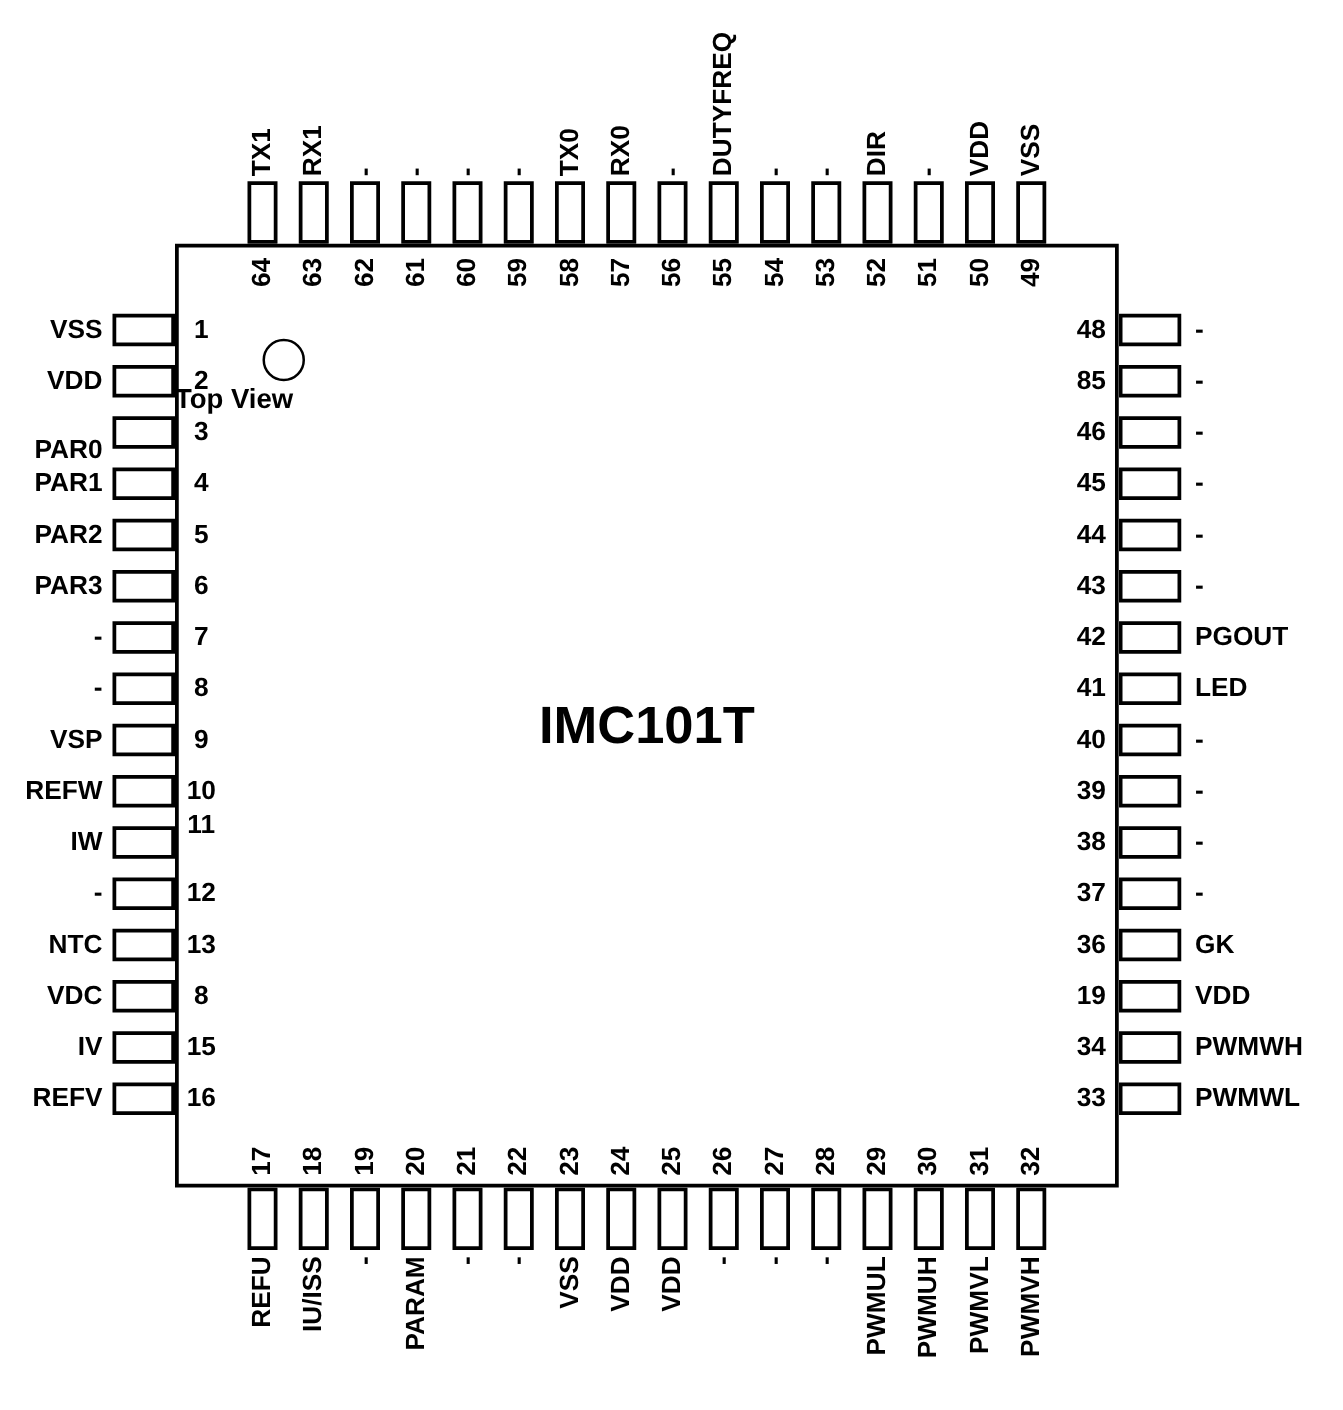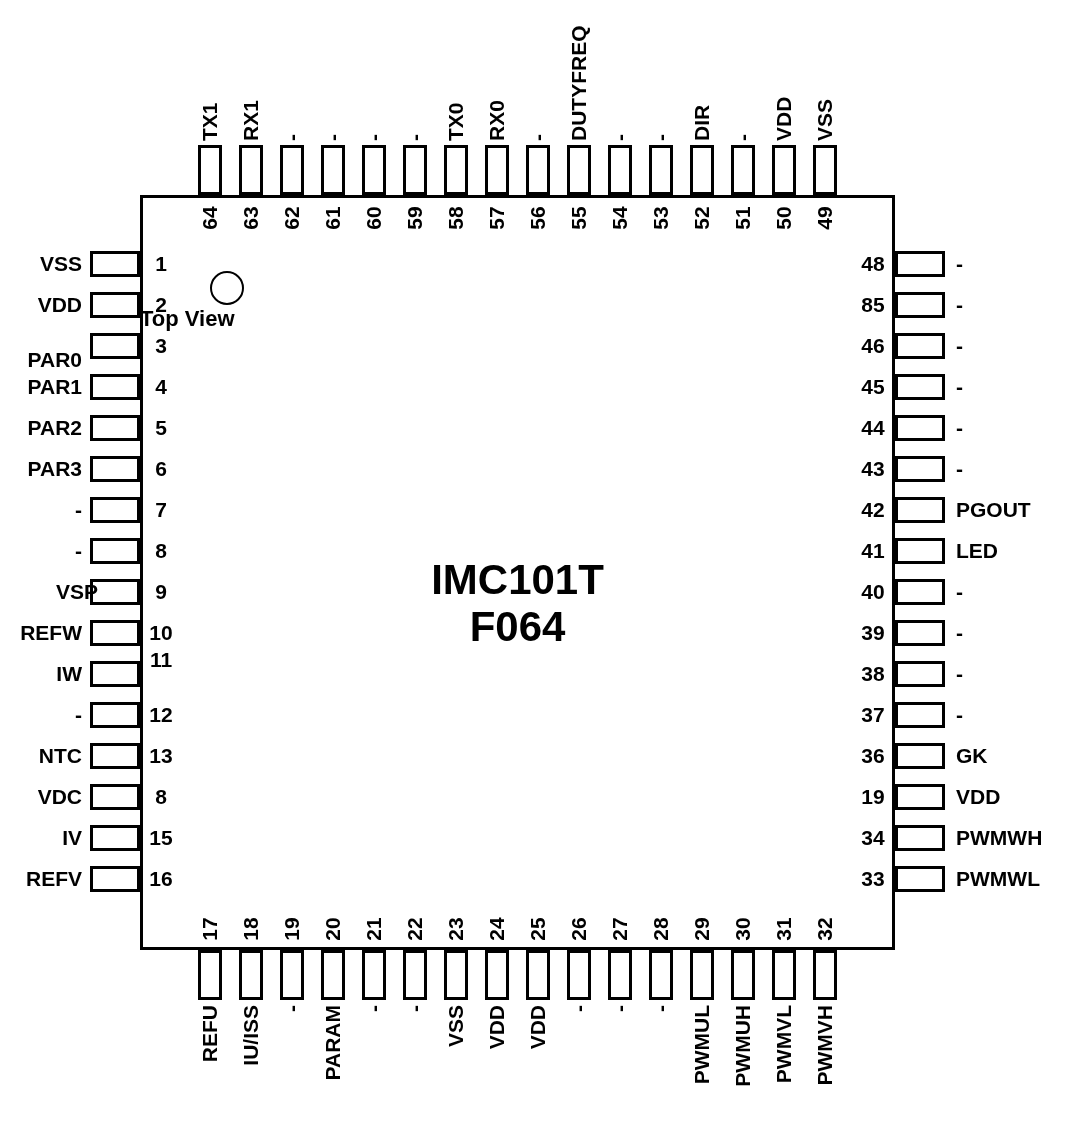--- a/index.html
+++ b/index.html
@@ -37,21 +37,20 @@
 </style>
 </head>
 <body>
 
 <div class="stage" id="stage">
   <div class="chip-body"></div>
   <div class="pin1-marker"></div>
   <div class="view-label">Top View</div>
   <div class="chip-name">
     <div>IMC101T</div>
-    <div>F064</div>
   </div>
 <div class="pin" style="left: 198px; top: 145px; width: 24px; height: 50px;"></div>
     <div class="vtext j-center" style="left: 223px; top: 212px; width: 40px;">64</div>
     <div class="vtext j-start" style="left: 223px; top: 115px; width: 140px;">TX1</div>
     <div class="pin" style="left: 239px; top: 145px; width: 24px; height: 50px;"></div>
     <div class="vtext j-center" style="left: 264px; top: 212px; width: 40px;">63</div>
     <div class="vtext j-start" style="left: 264px; top: 115px; width: 140px;">RX1</div>
     <div class="pin" style="left: 280px; top: 145px; width: 24px; height: 50px;"></div>
     <div class="vtext j-center" style="left: 305px; top: 212px; width: 40px;">62</div>
     <div class="vtext j-start" style="left: 305px; top: 115px; width: 140px;">-</div>
@@ -161,21 +160,21 @@
     <div class="htext j-center" style="left: 141px; top: 456px; width: 40px;">6</div>
     <div class="htext j-end" style="left: 0px; top: 456px; width: 82px;">PAR3</div>
     <div class="pin" style="left: 90px; top: 497px; width: 50px; height: 26px;"></div>
     <div class="htext j-center" style="left: 141px; top: 497px; width: 40px;">7</div>
     <div class="htext j-end" style="left: 0px; top: 497px; width: 82px;">-</div>
     <div class="pin" style="left: 90px; top: 538px; width: 50px; height: 26px;"></div>
     <div class="htext j-center" style="left: 141px; top: 538px; width: 40px;">8</div>
     <div class="htext j-end" style="left: 0px; top: 538px; width: 82px;">-</div>
     <div class="pin" style="left: 90px; top: 579px; width: 50px; height: 26px;"></div>
     <div class="htext j-center" style="left: 141px; top: 579px; width: 40px;">9</div>
-    <div class="htext j-end" style="left: 16px; top: 579px; width: 82px;">VSP</div>
+    <div class="htext j-end" style="left: 0px; top: 579px; width: 82px;">VSP</div>
     <div class="pin" style="left: 90px; top: 620px; width: 50px; height: 26px;"></div>
     <div class="htext j-center" style="left: 141px; top: 620px; width: 40px;">10</div>
     <div class="htext j-end" style="left: 0px; top: 620px; width: 82px;">REFW</div>
     <div class="pin" style="left: 90px; top: 661px; width: 50px; height: 26px;"></div>
     <div class="htext j-center" style="left: 141px; top: 647px; width: 40px;">11</div>
     <div class="htext j-end" style="left: 0px; top: 661px; width: 82px;">IW</div>
     <div class="pin" style="left: 90px; top: 702px; width: 50px; height: 26px;"></div>
     <div class="htext j-center" style="left: 141px; top: 702px; width: 40px;">12</div>
     <div class="htext j-end" style="left: 0px; top: 702px; width: 82px;">-</div>
     <div class="pin" style="left: 90px; top: 743px; width: 50px; height: 26px;"></div>

